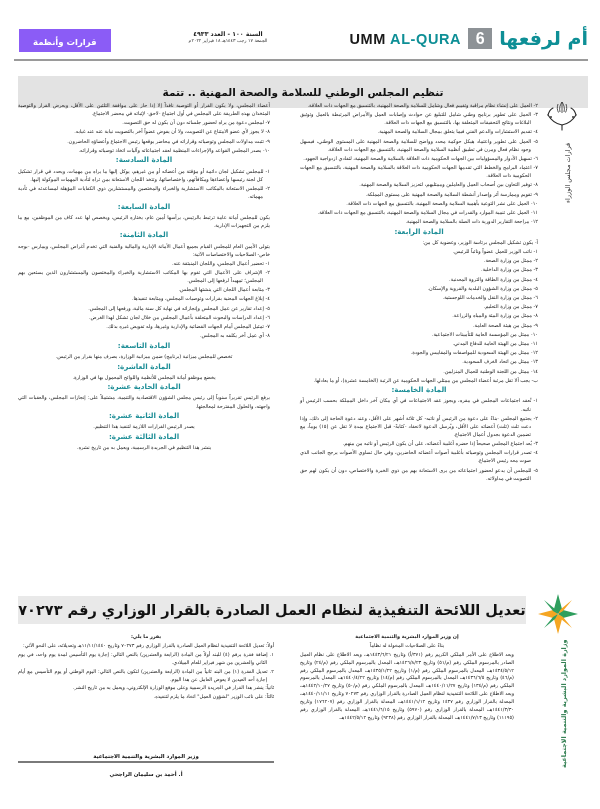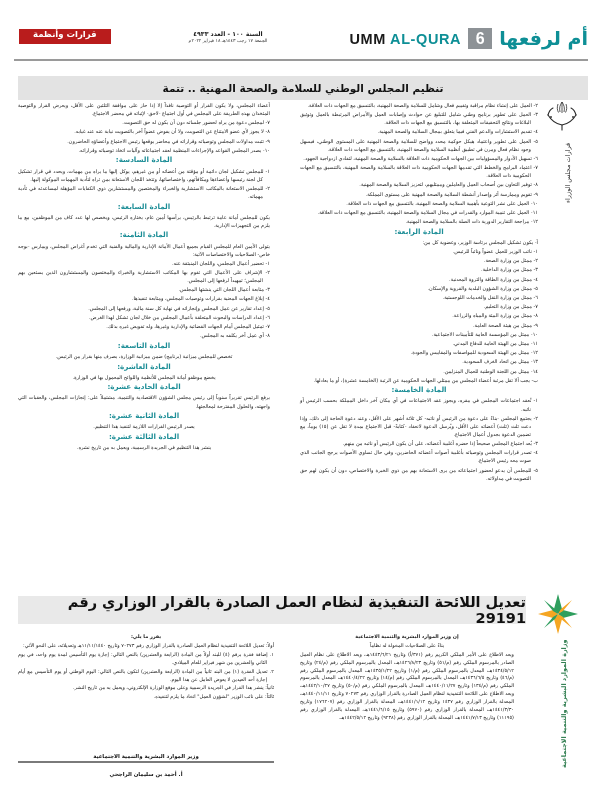--- a/index.html
+++ b/index.html
@@ -81,43 +81,43 @@
   }
   .mast-issue .line2 {
     font-size: 4.6px;
     color: #333;
   }
 
   .mast-tag {
     position: absolute;
     left: 1px;
     top: 1px;
-    background: #b91c1c;
+    background: #8b5cf6;
     color: #fff;
     font-size: 8.5px;
     font-weight: bold;
-    padding: 0 14px 5px 14px;
+    padding: 8px 14px 5px 14px;
     letter-spacing: 1px;
     white-space: nowrap;
   }
   .mast-rule {
     position: absolute;
     top: 59px;
     left: 14px; right: 12px;
     height: 2px;
     background: #9a9a9a;
   }
 
   
   .title-bar {
     position: absolute;
     top: 76px;
     left: 18px;
     right: 12px;
-    height: 24px;
+    height: 32px;
     background: #e3e3e3;
   }
   .title-bar .txt {
     position: absolute;
     inset: 0;
     display: flex;
     align-items: center;
     justify-content: center;
     font-size: 10.5px;
     font-weight: bold;
@@ -392,21 +392,21 @@
 
     <h4>المادة الخامسة:</h4>
     <p class="ind">١- تُعقد اجتماعات المجلس في مقره، ويجوز عقد الاجتماعات في أي مكان آخر داخل المملكة بحسب الرئيس أو نائبه.</p>
     <p class="ind">٢- يجتمع المجلس -بناءً على دعوة من الرئيس أو نائبه- كل ثلاثة أشهر على الأقل، وعند دعوة الحاجة إلى ذلك، وإذا دعت ثلث (ثلث) أعضائه على الأقل، ويُرسل الدعوة لانعقاد -كتابةً- قبل الاجتماع بمدة لا تقل عن (١٥) يوماً، مع تضمين الدعوة بجدول أعمال الاجتماع.</p>
     <p class="ind">٣- يُعد اجتماع المجلس صحيحاً إذا حضره أغلبية أعضائه، على أن يكون الرئيس أو نائبه من بينهم.</p>
     <p class="ind">٤- تصدر قرارات المجلس وتوصياته بأغلبية أصوات أعضائه الحاضرين، وفي حال تساوي الأصوات يرجح الجانب الذي صوت معه رئيس الاجتماع.</p>
     <p class="ind">٥- للمجلس أن يدعو لحضور اجتماعاته من يرى الاستعانة بهم من ذوي الخبرة والاختصاص، دون أن يكون لهم حق التصويت في مداولاته.</p>
   </div>
 
   <div class="head2-band">
-    <div class="t">تعديل اللائحة التنفيذية لنظام العمل الصادرة بالقرار الوزاري رقم 29191</div>
+    <div class="t">تعديل اللائحة التنفيذية لنظام العمل الصادرة بالقرار الوزاري رقم ٧٠٢٧٣</div>
   </div>
 
   <div class="hrsd-logo">
     <svg viewBox="0 0 56 46" width="56" height="46" aria-hidden="true">
       <g transform="translate(28,22)">
         <path d="M0,-20 L4,-5 L0,0 L-4,-5 Z" fill="#2f9e5e"></path>
         <path d="M0,20 L4,5 L0,0 L-4,5 Z" fill="#f5a623"></path>
         <path d="M-20,0 L-5,4 L0,0 L-5,-4 Z" fill="#f5a623"></path>
         <path d="M20,0 L5,4 L0,0 L5,-4 Z" fill="#2f9e5e"></path>
         <path d="M-14,-14 L-3,-5 L0,0 L-5,-3 Z" fill="#2f9e5e"></path>

